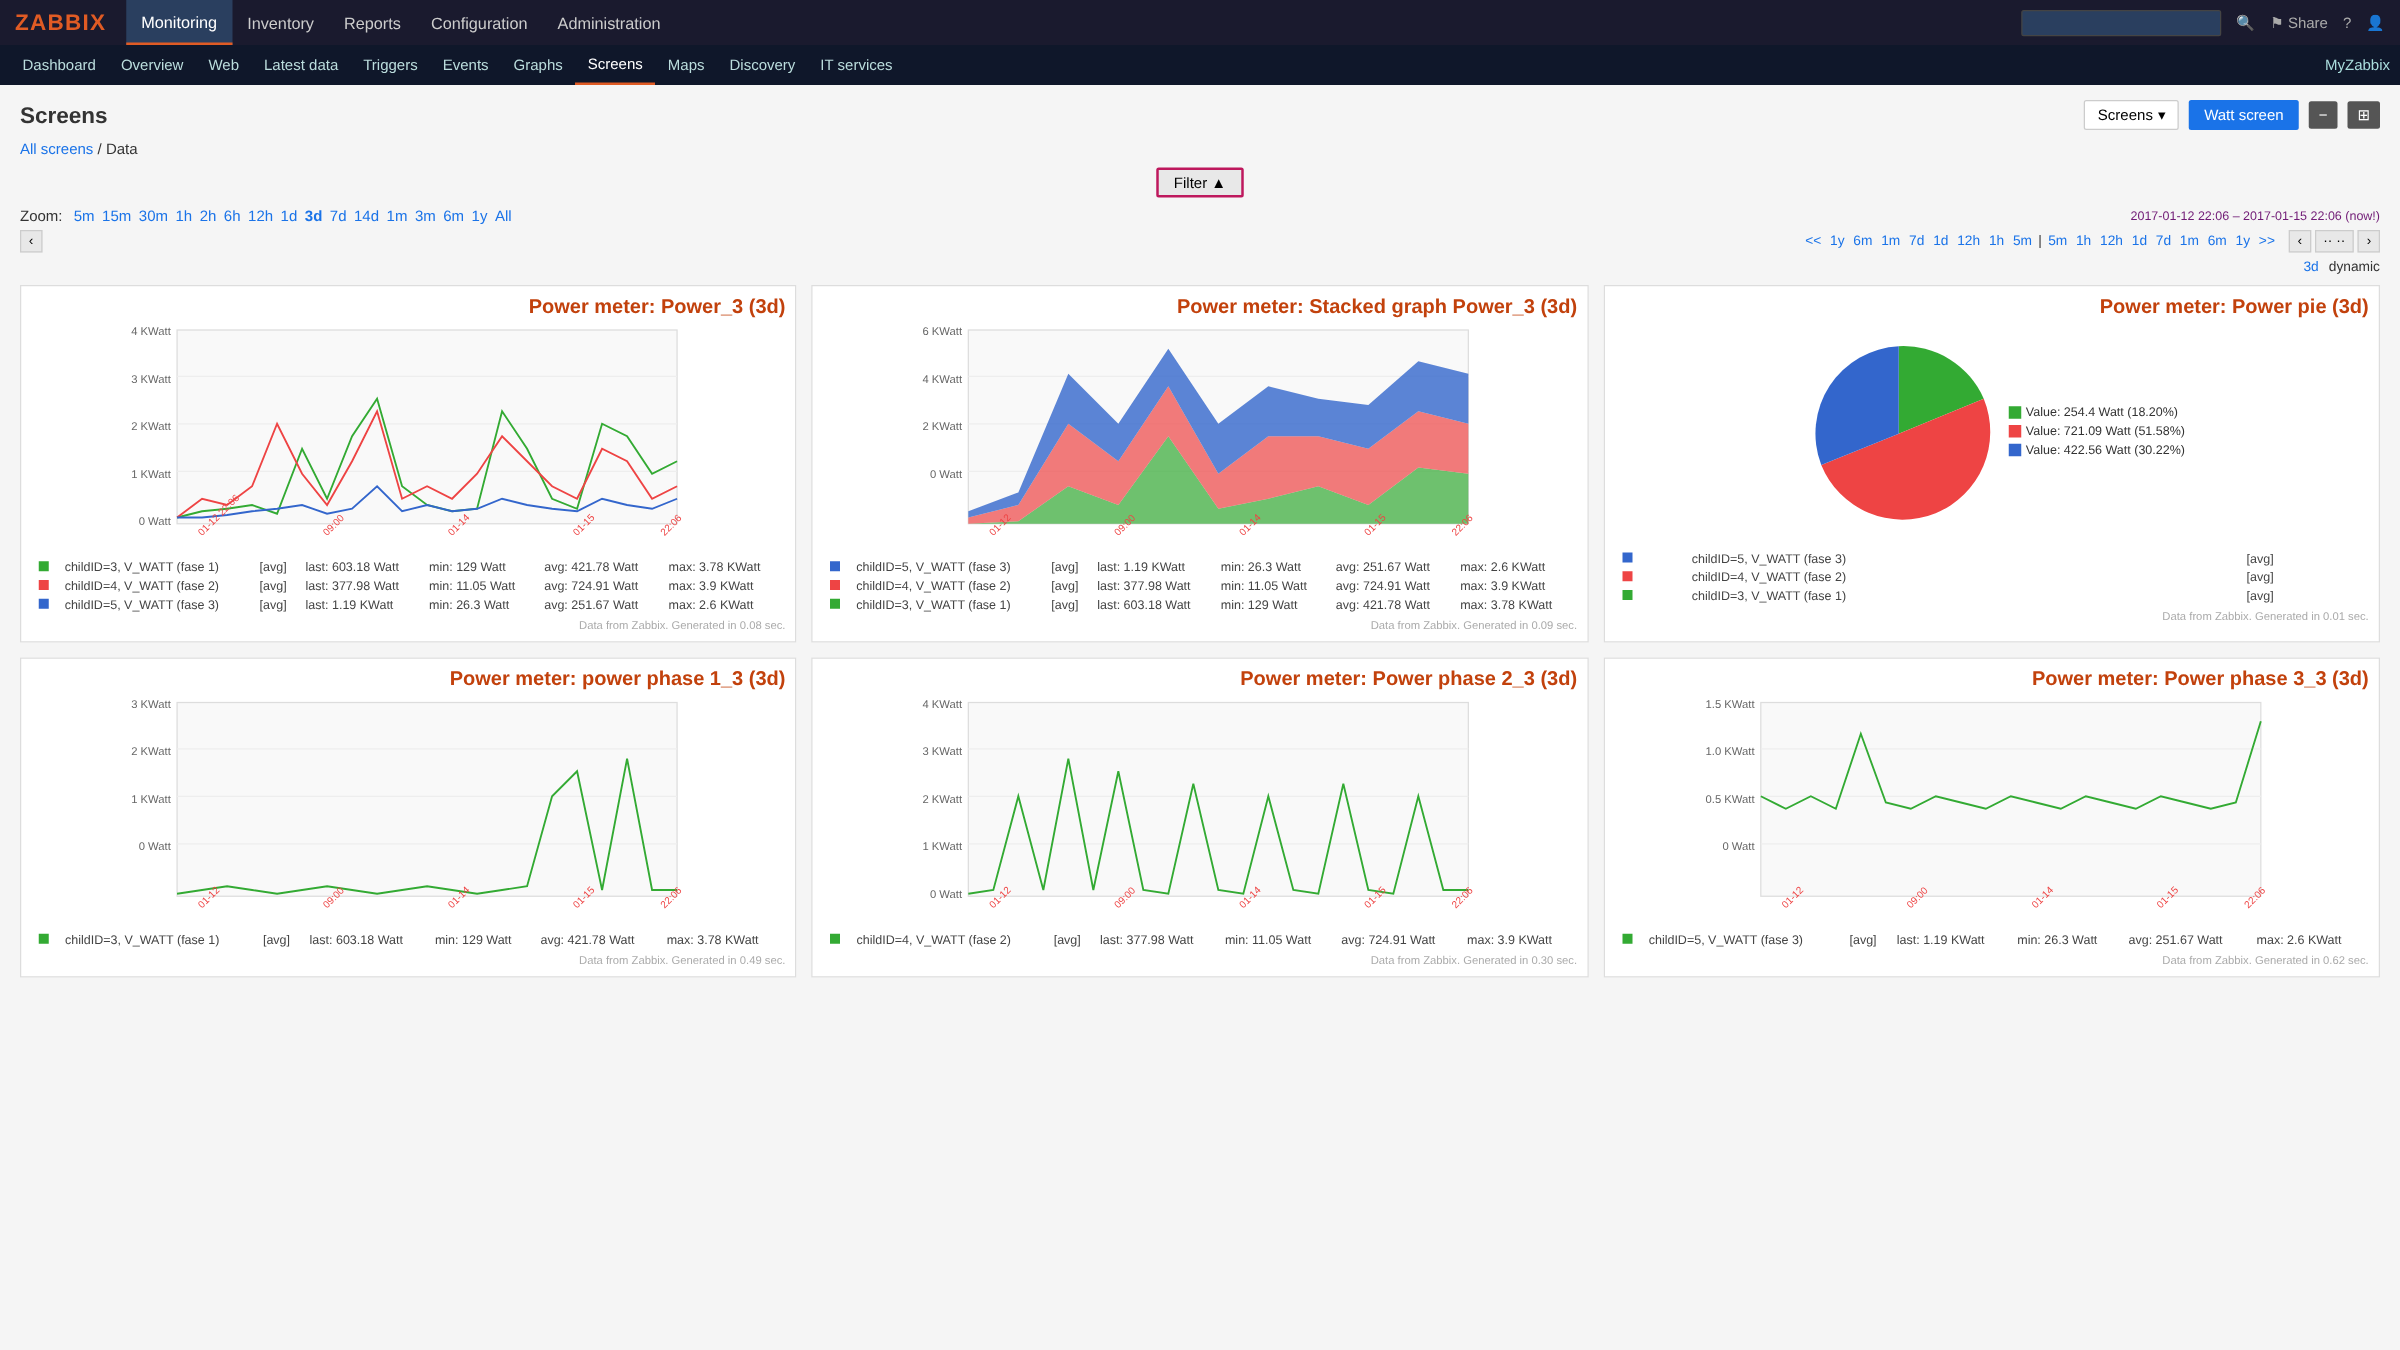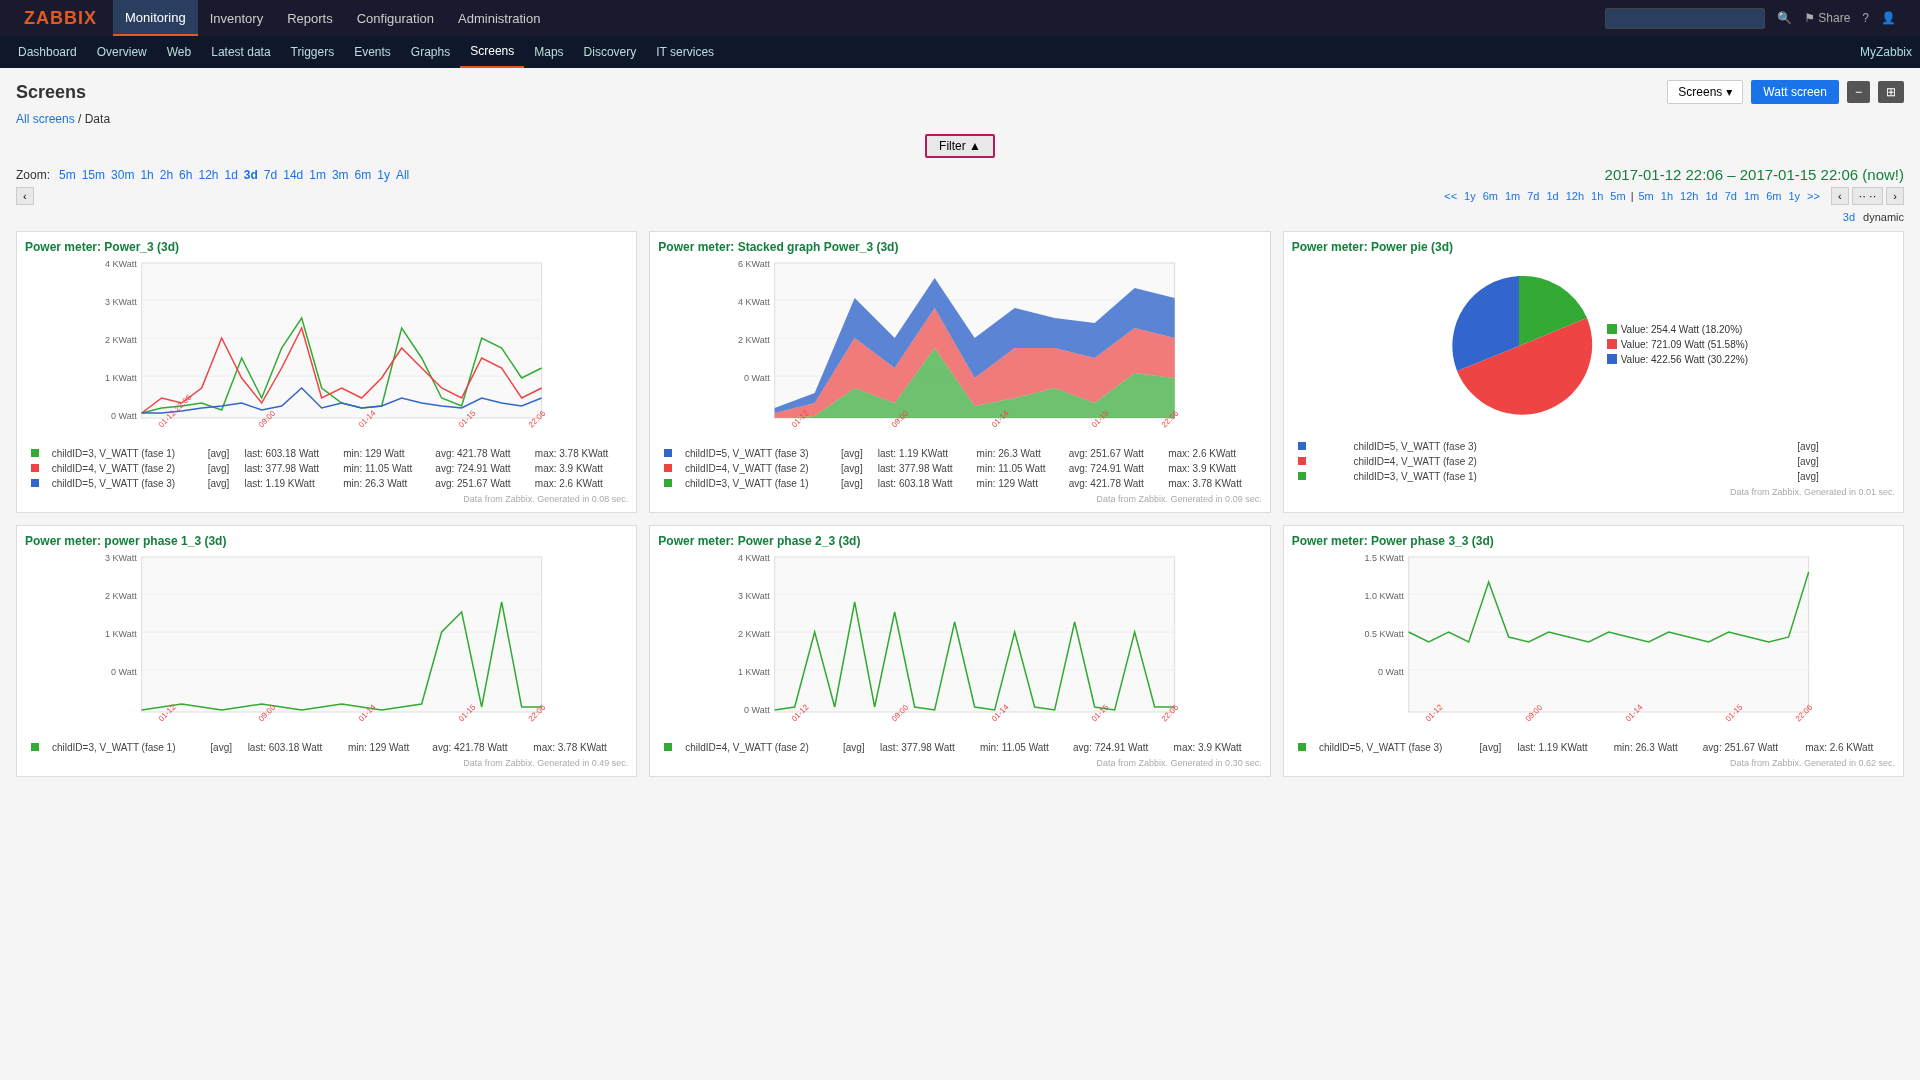--- a/index.html
+++ b/index.html
@@ -1,19 +1,19 @@
 <!DOCTYPE html>
 <html><head>
   <meta charset="utf-8">
   <style>
     * { box-sizing: border-box; margin: 0; padding: 0; }
     body { font-family: Arial, sans-serif; font-size: 12px; background: #f0f0f0; color: #333; }
 
     
-    #top-bar { background: #1a1a2e; display: flex; align-items: center; height: 36px; padding: 0 24px; }
+    #top-bar { background: #1a1a2e; display: flex; align-items: center; height: 36px; padding: 0 12px; }
     #logo { color: #e05b24; font-weight: bold; font-size: 18px; margin-right: 16px; letter-spacing: 1px; }
     .nav-menu { display: flex; align-items: center; height: 100%; }
     .nav-item { color: #ccc; padding: 0 12px; height: 100%; display: flex; align-items: center; cursor: pointer; font-size: 13px; }
     .nav-item:hover, .nav-item.active { color: #fff; background: #2a3f5f; }
     .nav-item.active { border-bottom: 2px solid #e05b24; }
     .top-right { margin-left: auto; display: flex; align-items: center; gap: 12px; color: #aaa; font-size: 12px; }
     .top-right span { cursor: pointer; }
     .search-box { background: #2a3f5f; border: 1px solid #444; color: #ccc; padding: 2px 6px; border-radius: 2px; width: 160px; }
 
     
@@ -39,38 +39,38 @@
 
     
     .filter-bar { text-align: center; margin-bottom: 8px; }
     .filter-btn { background: #e8e8e8; border: 2px solid #be185d; padding: 3px 12px; border-radius: 2px; cursor: pointer; font-size: 12px; }
 
     
     .zoom-row { display: flex; align-items: center; margin-bottom: 4px; }
     .zoom-label { color: #333; font-size: 12px; margin-right: 6px; }
     .zoom-link { color: #1a73e8; cursor: pointer; margin: 0 3px; font-size: 12px; }
     .zoom-link.bold { font-weight: bold; }
-    .date-range { margin-left: auto; font-size: 15px; color: #15803d; }
+    .date-range { margin-left: auto; font-size: 10px; color: #701a75; }
 
     
     .nav-row { display: flex; align-items: center; margin-bottom: 6px; }
     .nav-arrow { background: #e8e8e8; border: 1px solid #ccc; padding: 2px 6px; cursor: pointer; font-size: 11px; }
     .time-link { color: #1a73e8; cursor: pointer; font-size: 11px; margin: 0 2px; }
 
     
     .mode-row { display: flex; justify-content: flex-end; gap: 8px; margin-bottom: 8px; font-size: 11px; color: #333; }
     .mode-link { color: #1a73e8; cursor: pointer; }
 
     
     .charts-grid-top { display: grid; grid-template-columns: 1fr 1fr 1fr; gap: 12px; margin-bottom: 12px; }
     .charts-grid-bottom { display: grid; grid-template-columns: 1fr 1fr 1fr; gap: 12px; }
 
     
     .chart-container { background: #fff; border: 1px solid #ddd; padding: 8px; position: relative; }
-    .chart-title { text-align: left; font-size: 12px; font-weight: bold; color: #15803d; margin-bottom: 4px; }
+    .chart-title { text-align: right; font-size: 16px; font-weight: bold; color: #c2410c; margin-bottom: 4px; }
 
     
     .chart-svg { width: 100%; height: 180px; }
     .pie-legend { font-size: 10px; }
     .pie-legend-item { display: flex; align-items: center; gap: 4px; margin-bottom: 4px; }
     .pie-color { width: 10px; height: 10px; display: inline-block; }
 
     
     .stats-table { width: 100%; font-size: 10px; color: #444; margin-top: 4px; }
     .stats-table td { padding: 1px 4px; }

